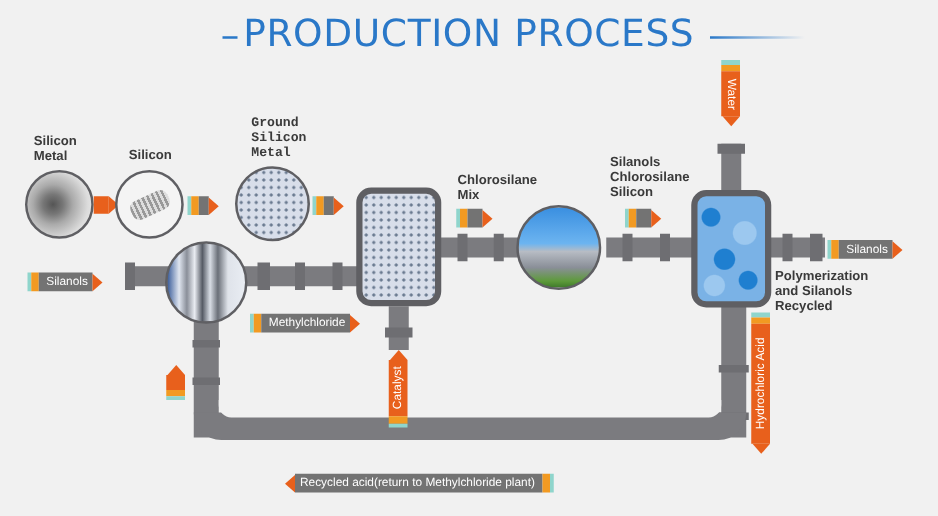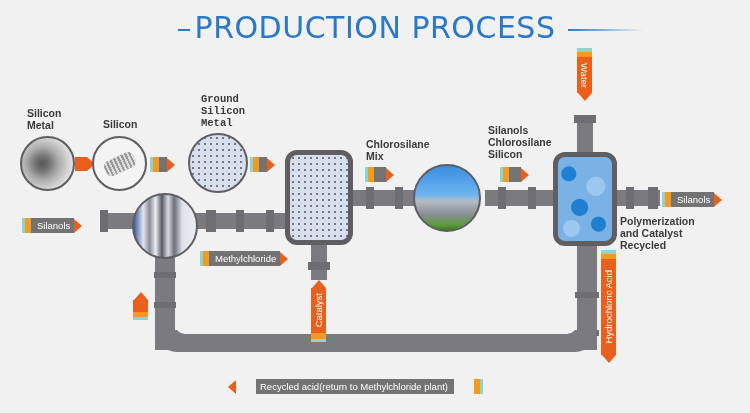--- a/index.html
+++ b/index.html
@@ -180,33 +180,33 @@
   <div class="stripe">
       <div class="s1"></div>
       <div class="s2"></div>
     </div>
   <div class="body">Silanols</div>
     <div class="tip"></div>
 </div>
 
 <div class="abs lbl" style="left:620px;top:215px;">
   <div>Polymerization</div>
-  <div>and Catalyst</div>
+  <div>and Silanols</div>
   <div>Recycled</div>
 </div>
 
 <div class="abs vtag" style="left:601px;top:250px;">
   <div style="width:15px;height:4px;background:#8fd5cc;"></div>
   <div style="width:15px;height:5px;background:#f29a22;"></div>
   <div class="body" style="height:96px;">
       <span>Hydrochloric Acid</span>
     </div>
   <div style="border-left:7.5px solid transparent;border-right:7.5px solid transparent;border-top:8px solid #e8601c;"></div>
 </div>
 
-<div class="abs tag" style="left:228px;top:379px;gap:20px;">
+<div class="abs tag" style="left:228px;top:379px;">
   <div class="tipl"></div>
   <div class="body" style="padding:0 6px 0 4px;">Recycled acid(return to Methylchloride plant)</div>
   <div class="stripe">
       <div class="s2"></div>
       <div class="s1"></div>
     </div>
 </div>
 
 </body></html>

